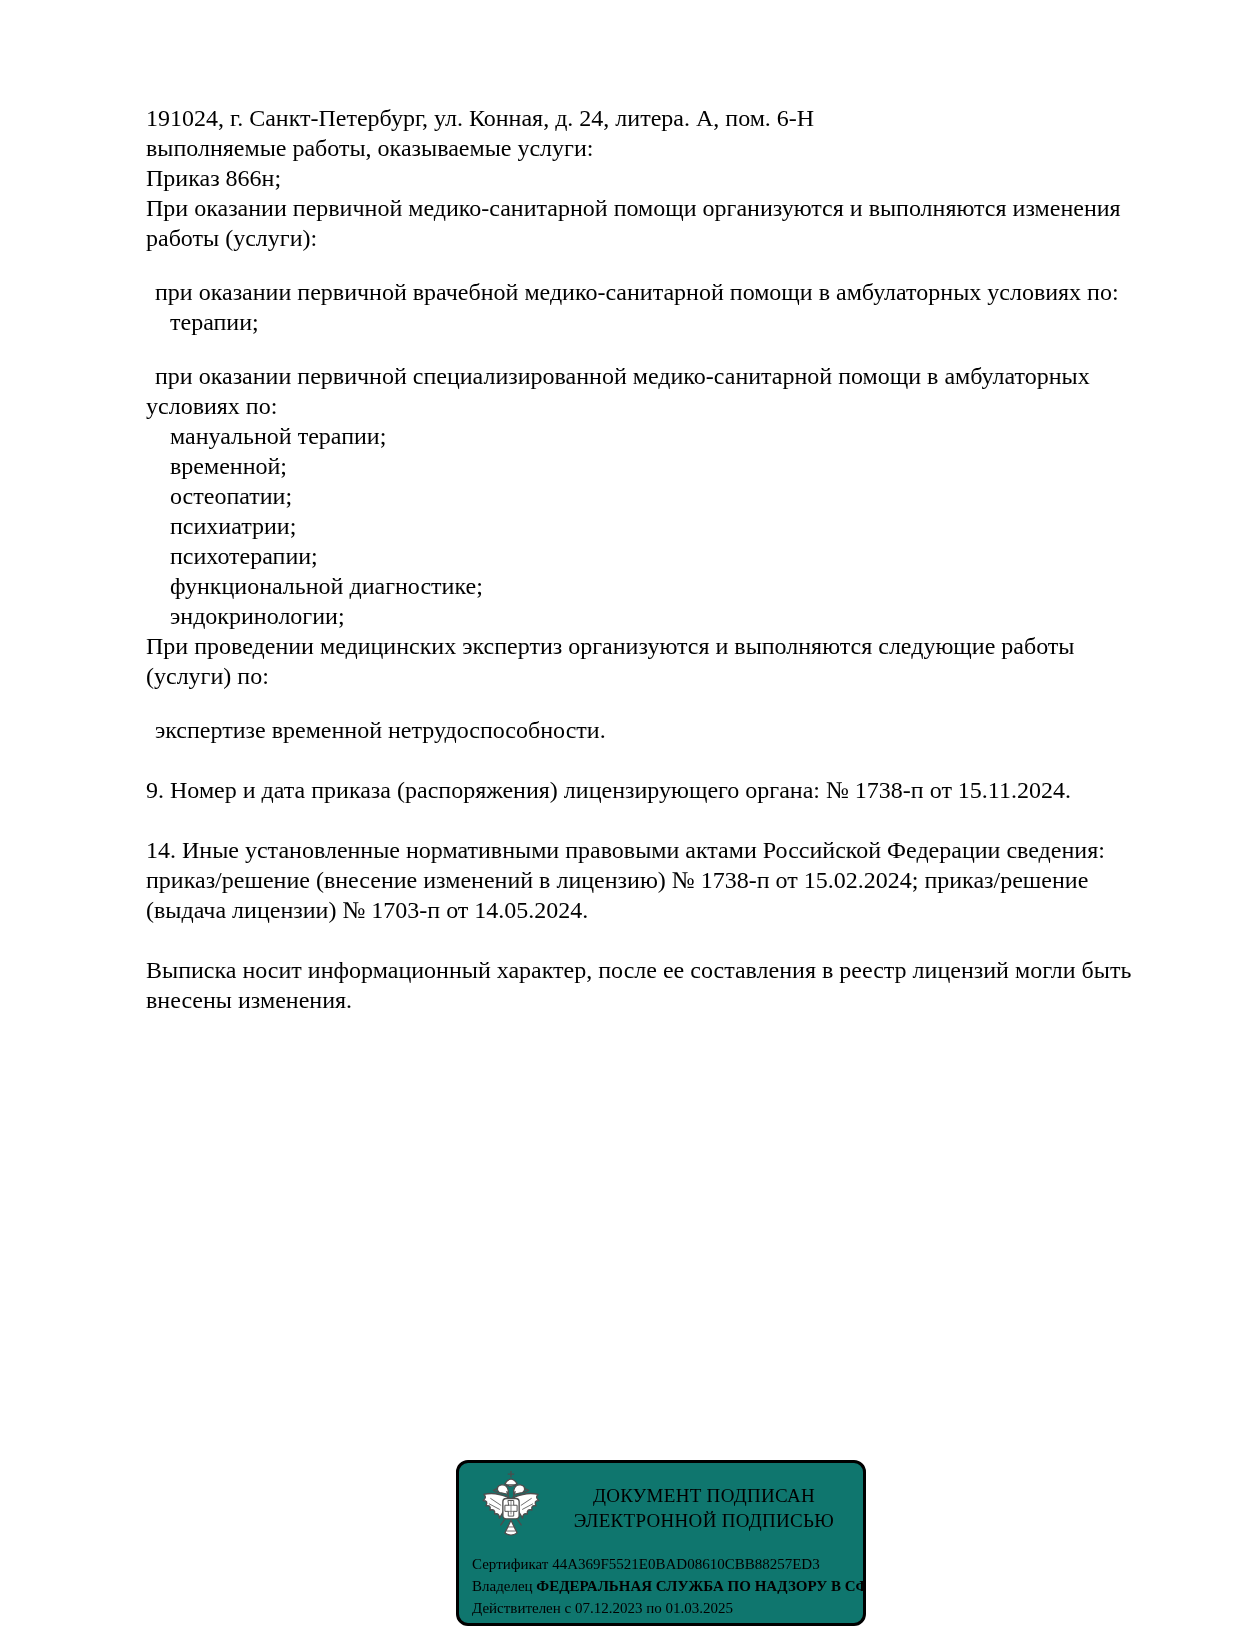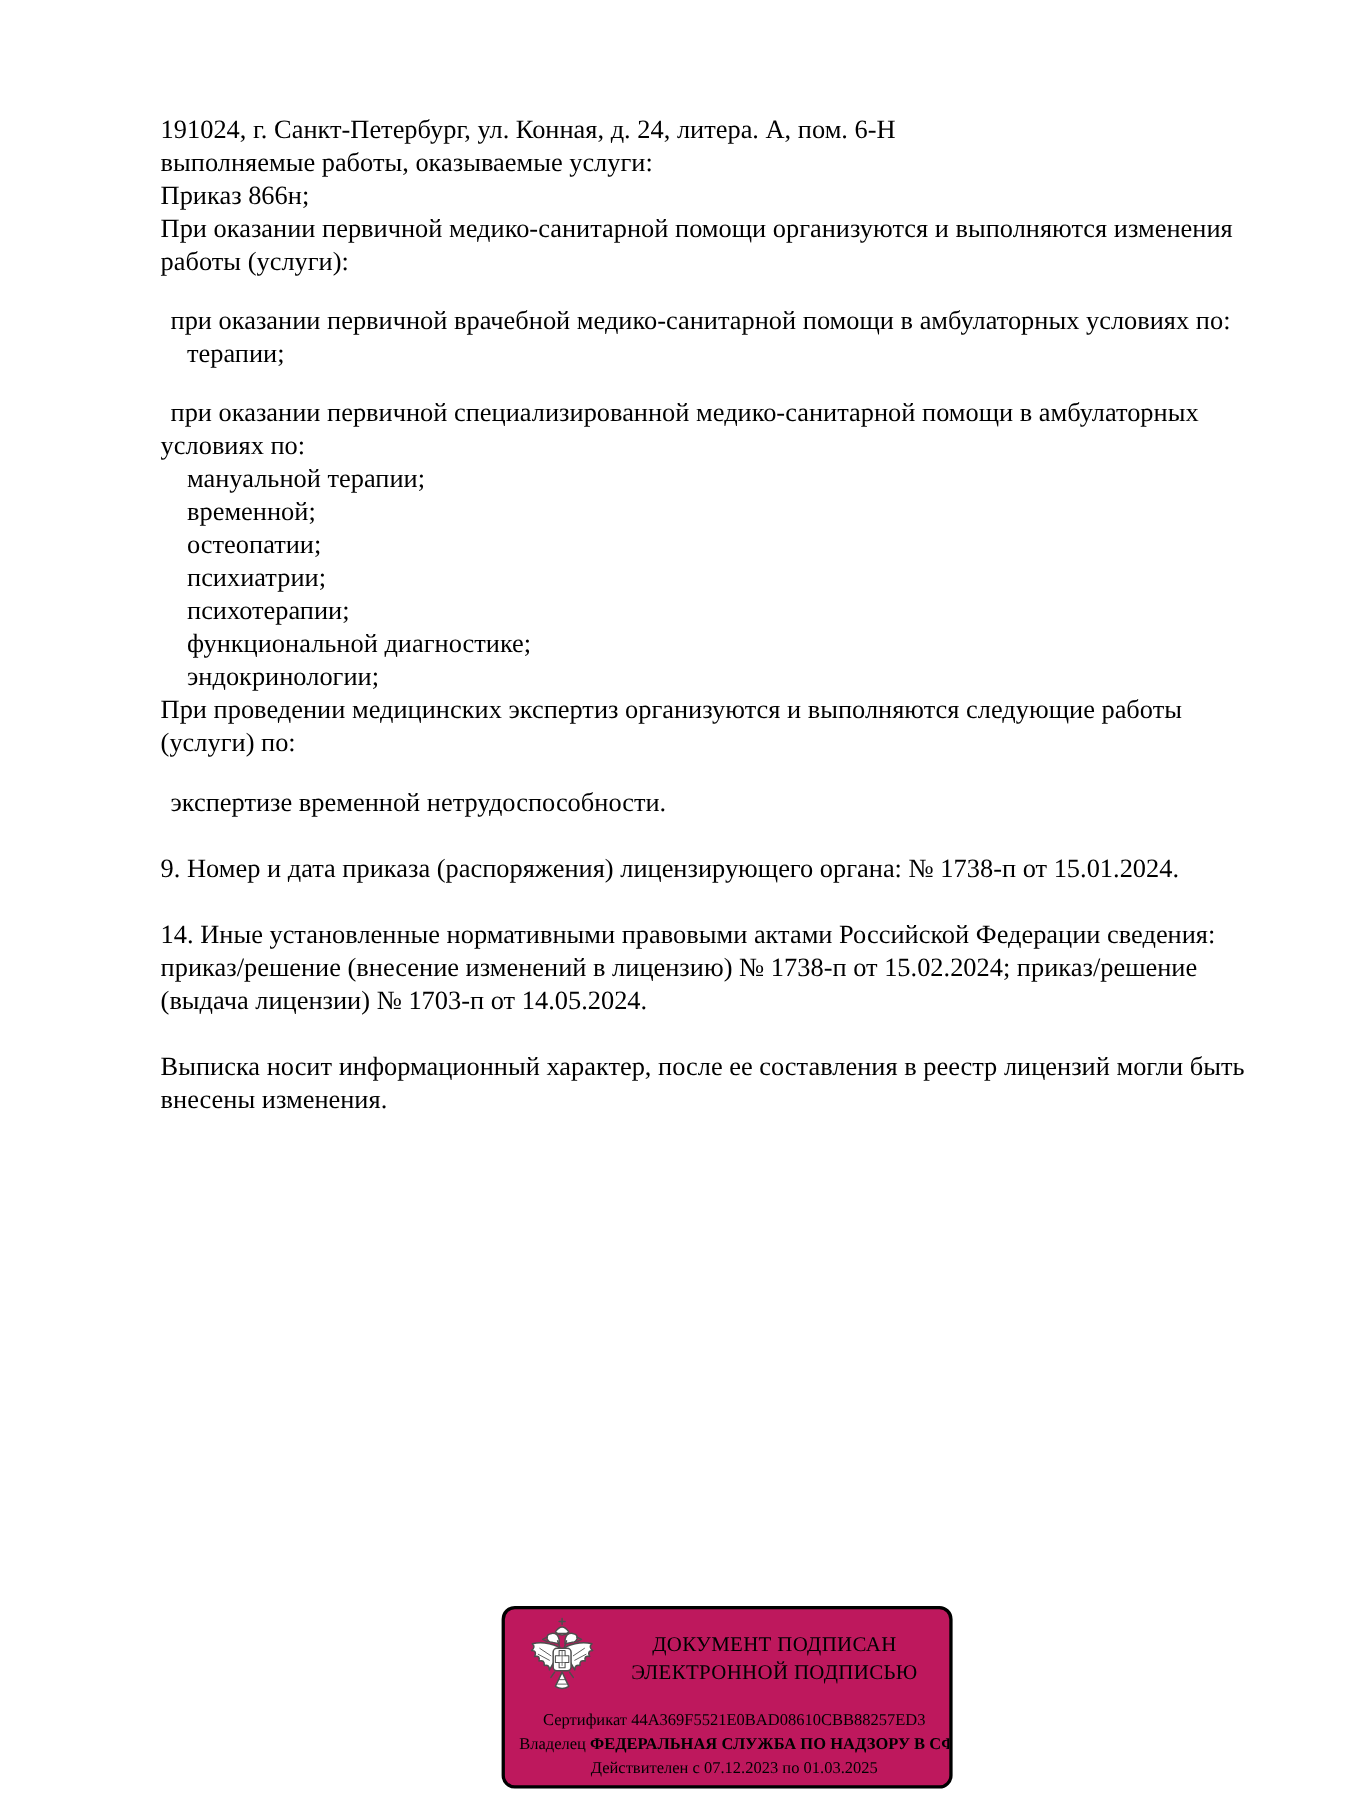--- a/index.html
+++ b/index.html
@@ -26,21 +26,21 @@
   .doc .gap { margin-top: 30px; }
 
   .sig-box {
     position: absolute;
     left: 456px;
     top: 1460px;
     width: 404px;
     height: 160px;
     border: 3px solid #000000;
     border-radius: 12px;
-    background: #be185d;
+    background: #0f766e;
     overflow: hidden;
   }
   .emblem {
     position: absolute;
     left: 18px;
     top: 7px;
     width: 68px;
     height: 80px;
   }
   .sig-title {
@@ -54,21 +54,21 @@
     letter-spacing: 0.3px;
   }
   .sig-details {
     position: absolute;
     left: 13px;
     right: 0;
     top: 90px;
     font-size: 15px;
     line-height: 22px;
   }
-  .sig-row { white-space: nowrap; text-align: center; }
+  .sig-row { white-space: nowrap; }
   .sig-row b { font-weight: bold; }
 </style>
 </head>
 <body>
 
 <div class="doc">
   <div class="line">191024, г. Санкт-Петербург, ул. Конная, д. 24, литера. А, пом. 6-Н</div>
   <div class="line">выполняемые работы, оказываемые услуги:</div>
   <div class="line">Приказ 866н;</div>
   <div class="line">При оказании первичной медико-санитарной помощи организуются и выполняются изменения</div>
@@ -80,21 +80,21 @@
   <div class="line i2">мануальной терапии;</div>
   <div class="line i2">временной;</div>
   <div class="line i2">остеопатии;</div>
   <div class="line i2">психиатрии;</div>
   <div class="line i2">психотерапии;</div>
   <div class="line i2">функциональной диагностике;</div>
   <div class="line i2">эндокринологии;</div>
   <div class="line">При проведении медицинских экспертиз организуются и выполняются следующие работы</div>
   <div class="line">(услуги) по:</div>
   <div class="line i1">экспертизе временной нетрудоспособности.</div>
-  <div class="line gap">9. Номер и дата приказа (распоряжения) лицензирующего органа: № 1738-п от 15.01.2024.</div>
+  <div class="line gap">9. Номер и дата приказа (распоряжения) лицензирующего органа: № 1738-п от 15.11.2024.</div>
   <div class="line gap">14. Иные установленные нормативными правовыми актами Российской Федерации сведения:</div>
   <div class="line">приказ/решение (внесение изменений в лицензию) № 1738-п от 15.02.2024; приказ/решение</div>
   <div class="line">(выдача лицензии) № 1703-п от 14.05.2024.</div>
   <div class="line gap">Выписка носит информационный характер, после ее составления в реестр лицензий могли быть</div>
   <div class="line">внесены изменения.</div>
 </div>
 
 <div class="sig-box">
   <div class="emblem">
     <svg viewBox="0 0 100 118" width="68" height="80" xmlns="http://www.w3.org/2000/svg">

